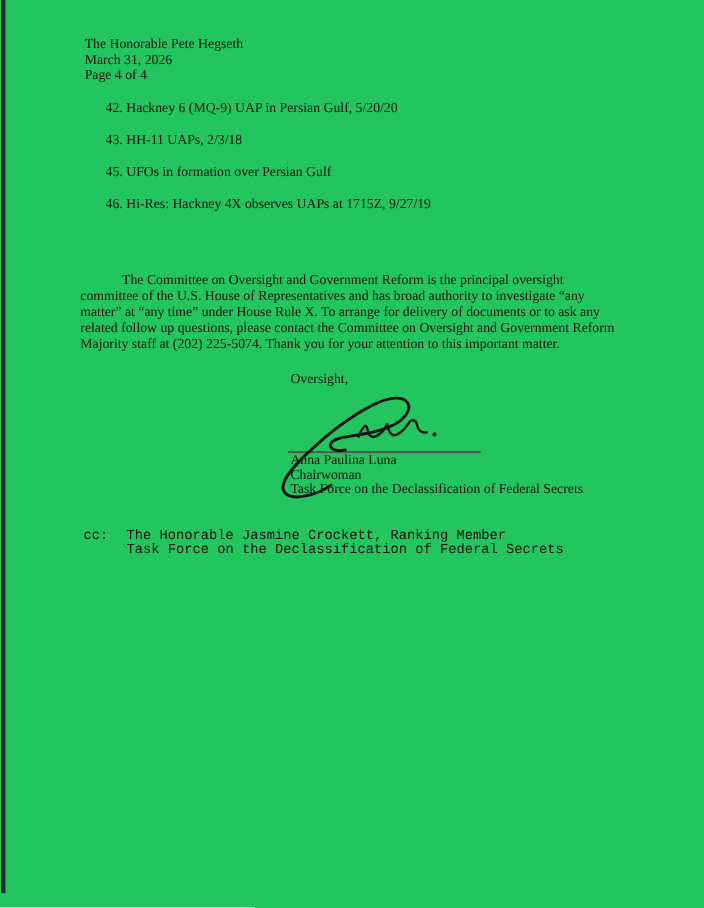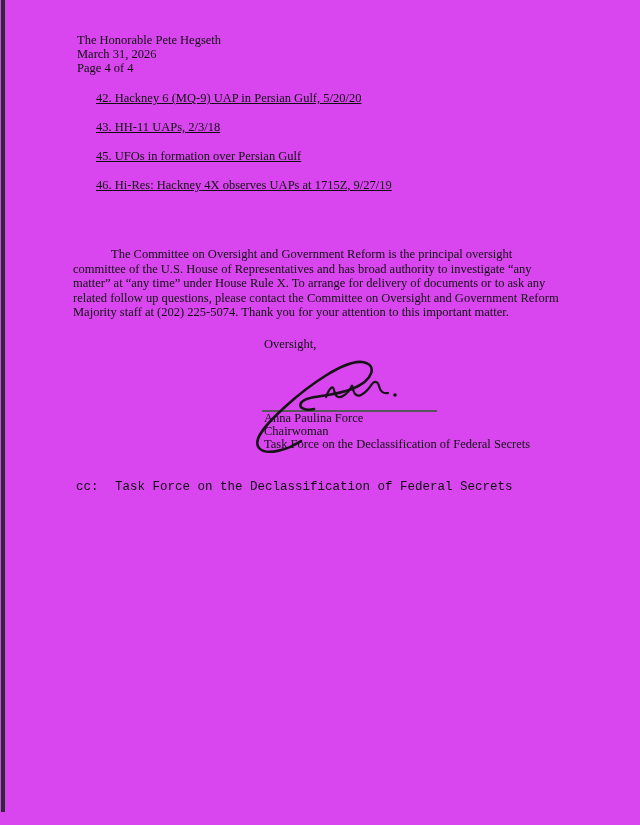--- a/index.html
+++ b/index.html
@@ -1,20 +1,20 @@
 <!DOCTYPE html>
 <html><head>
 <meta charset="utf-8">
 <style>
   html, body { margin: 0; padding: 0; background: #ffffff; }
   .page {
     position: relative;
     width: 640px;
     height: 825px;
-    background: #d946ef;
+    background: #22c55e;
     font-family: "Liberation Serif", "DejaVu Serif", serif;
     font-size: 12.5px;
     color: #101010;
     overflow: hidden;
   }
   .left-bar {
     position: absolute;
     left: 1px;
     top: 0;
     width: 4px;
@@ -27,21 +27,20 @@
     top: 33px;
     line-height: 14px;
     white-space: nowrap;
   }
   .list {
     position: absolute;
     left: 96px;
     top: 91px;
     line-height: 14px;
     white-space: nowrap;
-    text-decoration: underline;
   }
   .list .li { margin-bottom: 15px; }
   .paragraph {
     position: absolute;
     left: 73px;
     top: 247px;
     width: 492px;
     line-height: 14.6px;
     text-indent: 38px;
     text-align: left;
@@ -113,25 +112,26 @@
 
   <div class="sig-line"></div>
 
   <svg class="sig-svg" viewBox="250 350 200 105" xmlns="http://www.w3.org/2000/svg">
     <path d="M 301 441 C 288 450, 266 456, 259 448 C 252 440, 266 424, 286 406 C 308 386, 344 360, 362 362 C 378 364, 374 380, 352 389 C 328 398, 306 395, 301 403 C 298 408, 306 411, 314 409" fill="none" stroke="#151515" stroke-width="2.6" stroke-linecap="round"></path>
     <path d="M 326 397 C 329 389, 333 384, 334 390 C 335 396, 338 399, 343 396 C 348 393, 351 388, 352 385 C 353 391, 355 398, 361 395 C 367 392, 370 387, 372 384 C 374 381, 378 381, 379 386 C 380 391, 383 394, 388 393" fill="none" stroke="#151515" stroke-width="2.2" stroke-linecap="round"></path>
     <circle cx="395" cy="395" r="1.8" fill="#151515"></circle>
   </svg>
 
   <div class="sig-block">
-    <div>Anna Paulina Force</div>
+    <div>Anna Paulina Luna</div>
     <div>Chairwoman</div>
     <div>Task Force on the Declassification of Federal Secrets</div>
   </div>
 
   <div class="cc">
     <div class="cc-label">cc:</div>
     <div class="cc-body">
+      <div>The Honorable Jasmine Crockett, Ranking Member</div>
       <div>Task Force on the Declassification of Federal Secrets</div>
     </div>
   </div>
 
 </div>
 
 </body></html>

